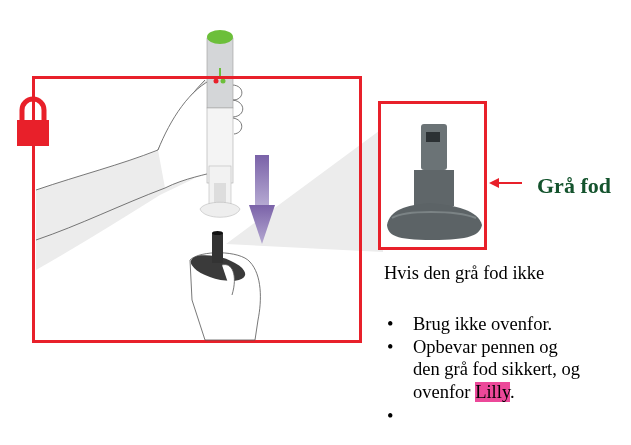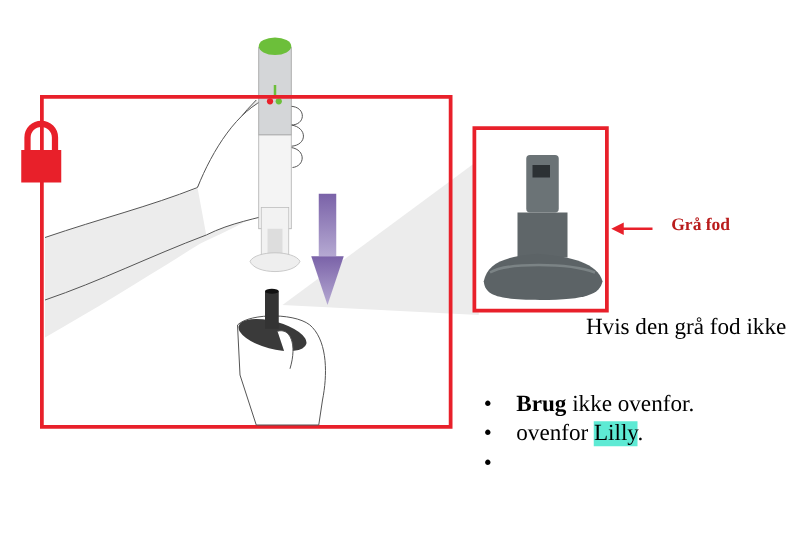--- a/index.html
+++ b/index.html
@@ -1,26 +1,26 @@
 <!DOCTYPE html>
 <html><head>
 <meta charset="utf-8">
 <style>
   html, body { margin:0; padding:0; background:#ffffff; }
   body { width:631px; height:445px; position:relative; overflow:hidden; font-family:"Liberation Serif", serif; }
   .abs { position:absolute; }
   .figure-svg { position:absolute; left:0; top:0; }
-  .label-bold { font-weight:bold; font-size:14px; color:#b91c1c; }
+  .label-bold { font-weight:bold; font-size:22px; color:#14532d; }
   .body-text { font-size:18.5px; line-height:22.5px; color:#000; }
-  .para { position:absolute; left:384px; top:251px; width:245px;text-align:right; }
+  .para { position:absolute; left:384px; top:262px; width:245px; }
   .bullets { position:absolute; left:384px; top:313px; width:245px; margin:0; padding:0; list-style:none; }
   .bullets li { position:relative; padding-left:29px; }
   .bullets li .dot { position:absolute; left:3px; top:0; }
-  .hl { background:#5eead4; }
-  b { font-weight:bold; }
+  .hl { background:#ec4899; }
+  b { font-weight:normal; }
 </style>
 </head>
 <body>
 
 <svg class="figure-svg" width="631" height="445" viewBox="0 0 631 445">
 
   <polygon points="226,244 383,128 383,252" fill="#ececec"></polygon>
 
   <path d="M36,190 C80,175 120,165 160,150 C175,120 190,95 205,80 L220,95 L222,160 C205,175 180,185 160,195 C120,220 80,245 36,270 Z" fill="#ececec" stroke="none"></path>
   <path d="M36,190 C80,175 120,165 158,150 C170,125 185,100 205,80" fill="none" stroke="#555" stroke-width="0.8"></path>
@@ -85,18 +85,20 @@
   <div>Hvis den grå fod ikke</div>
 </div>
 
 <ul class="bullets body-text">
   <li>
     <span class="dot">•</span>
     <b>Brug</b><span> ikke ovenfor.</span>
   </li>
   <li>
     <span class="dot">•</span>
+    <div>Opbevar pennen og</div>
+    <div>den grå fod sikkert, og</div>
     <div><span>ovenfor </span><span class="hl">Lilly</span><span>.</span></div>
   </li>
   <li style="margin-top:2px;">
     <span class="dot">•</span>
   </li>
 </ul>
 
 </body></html>

